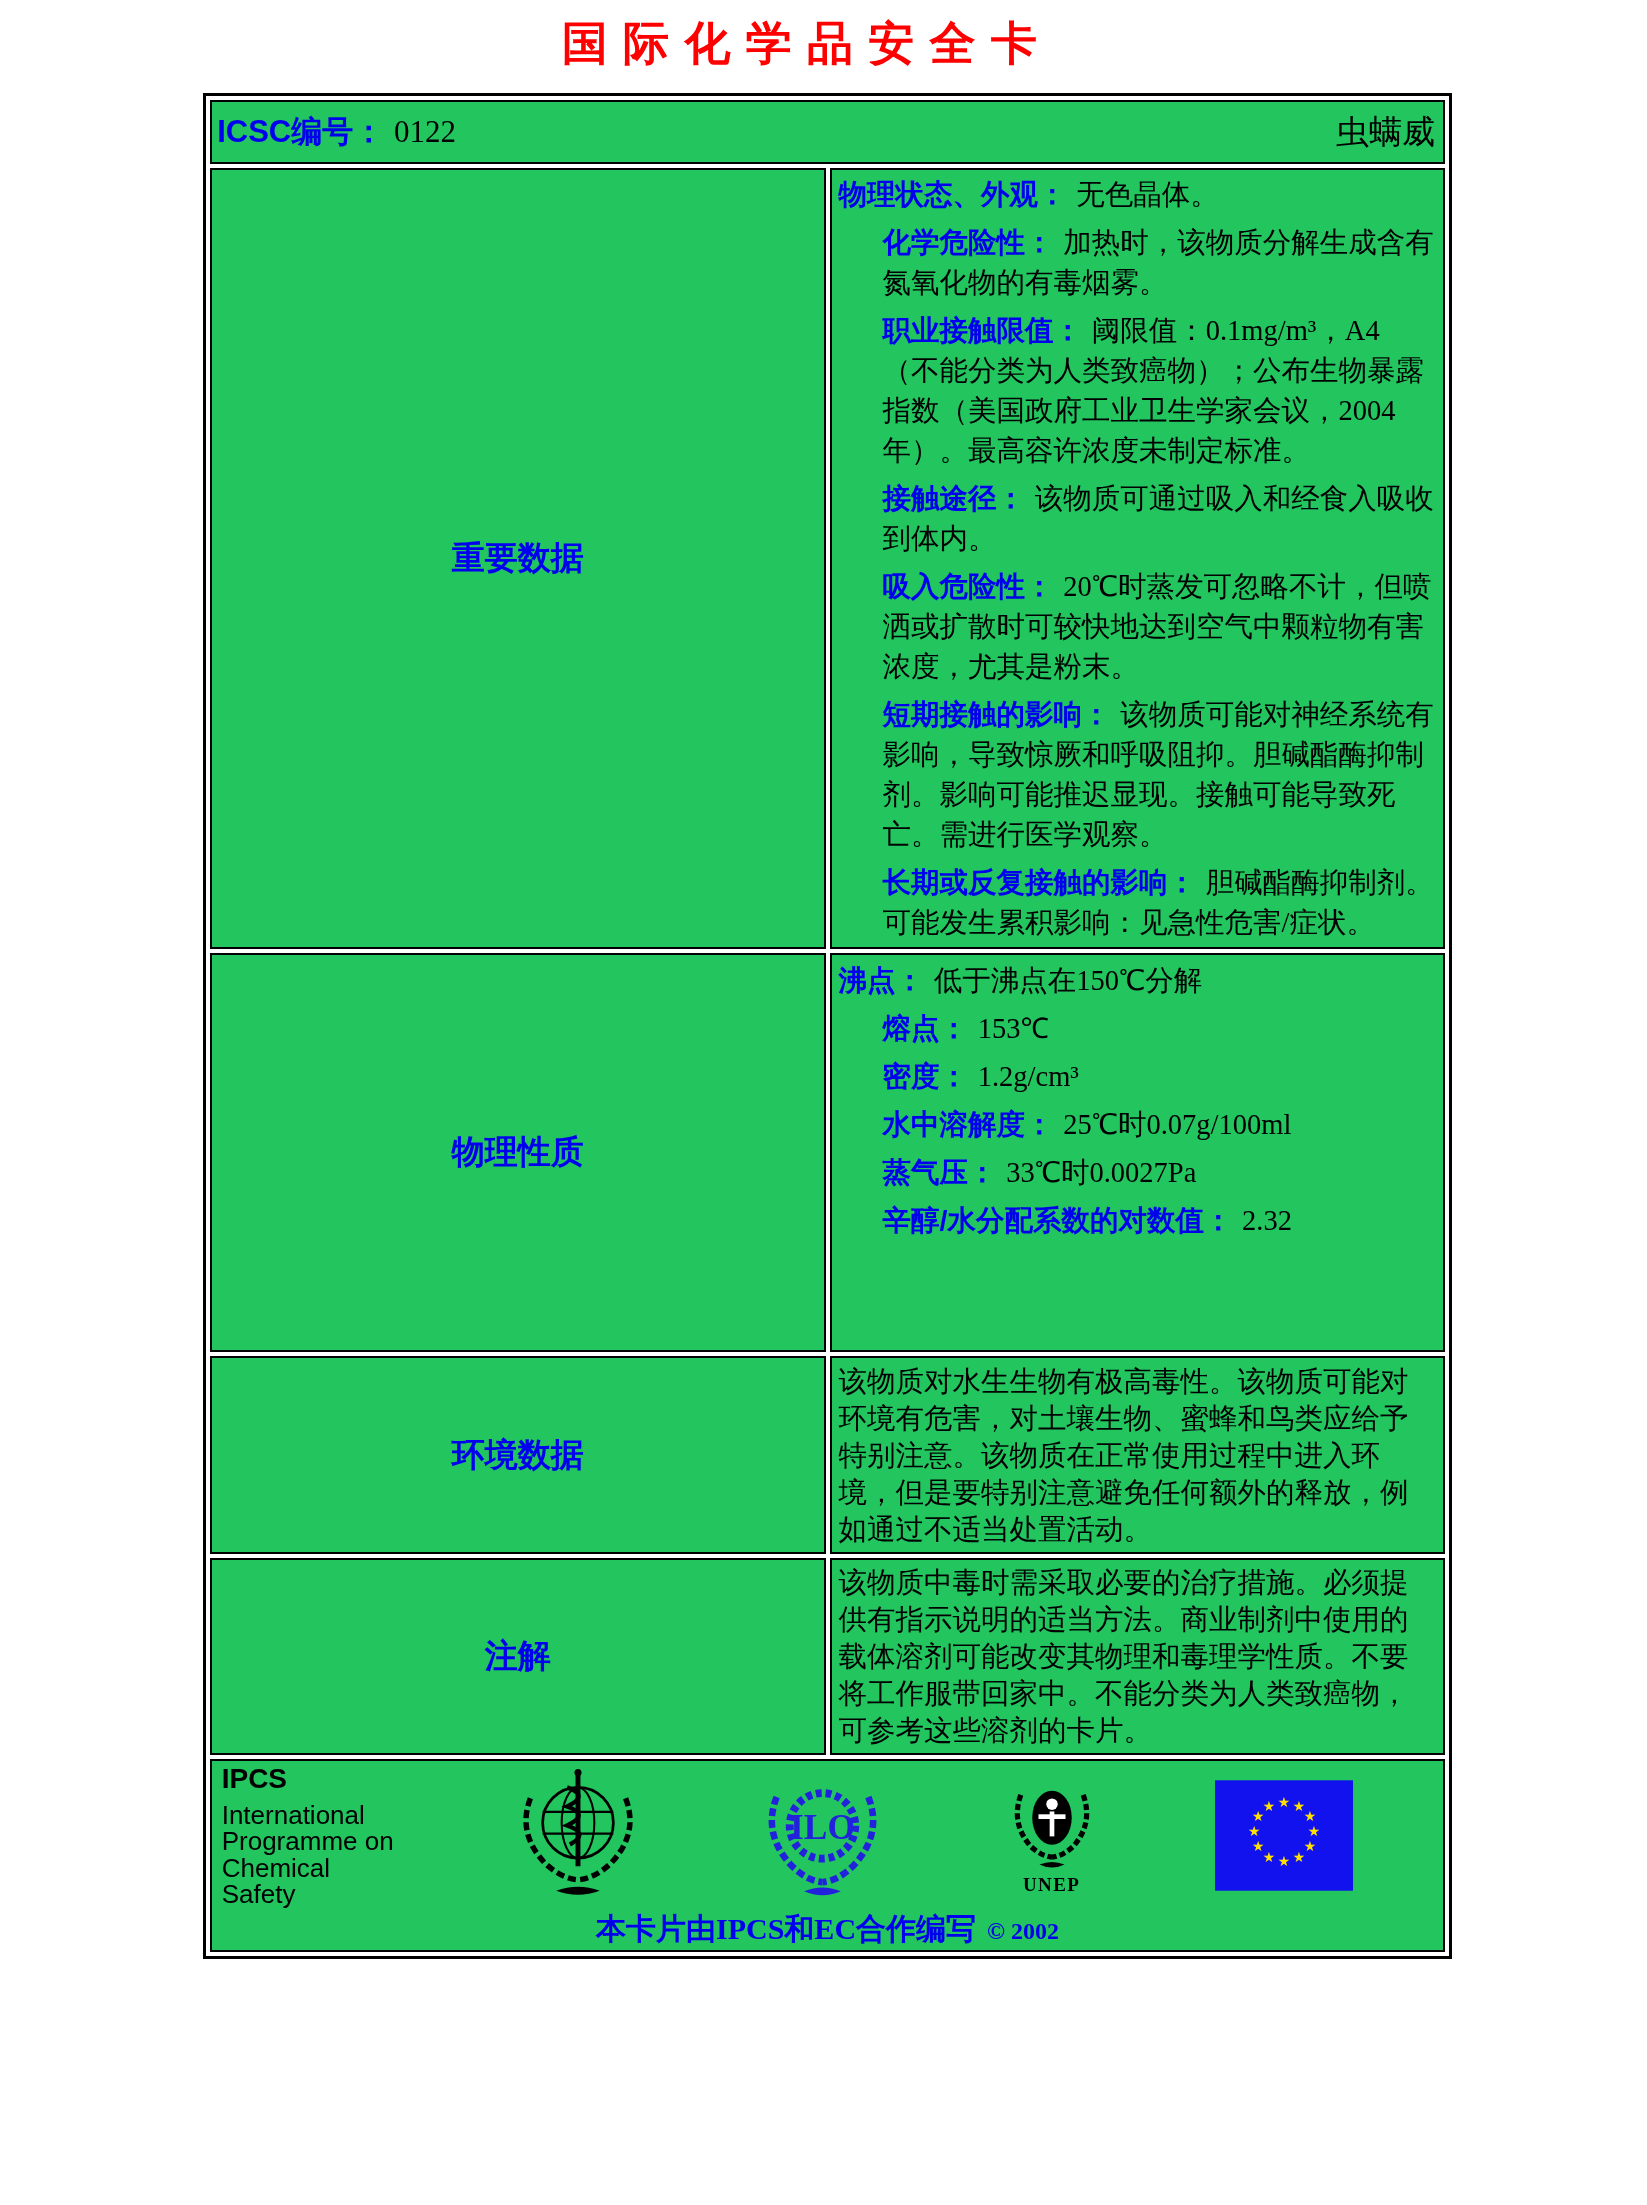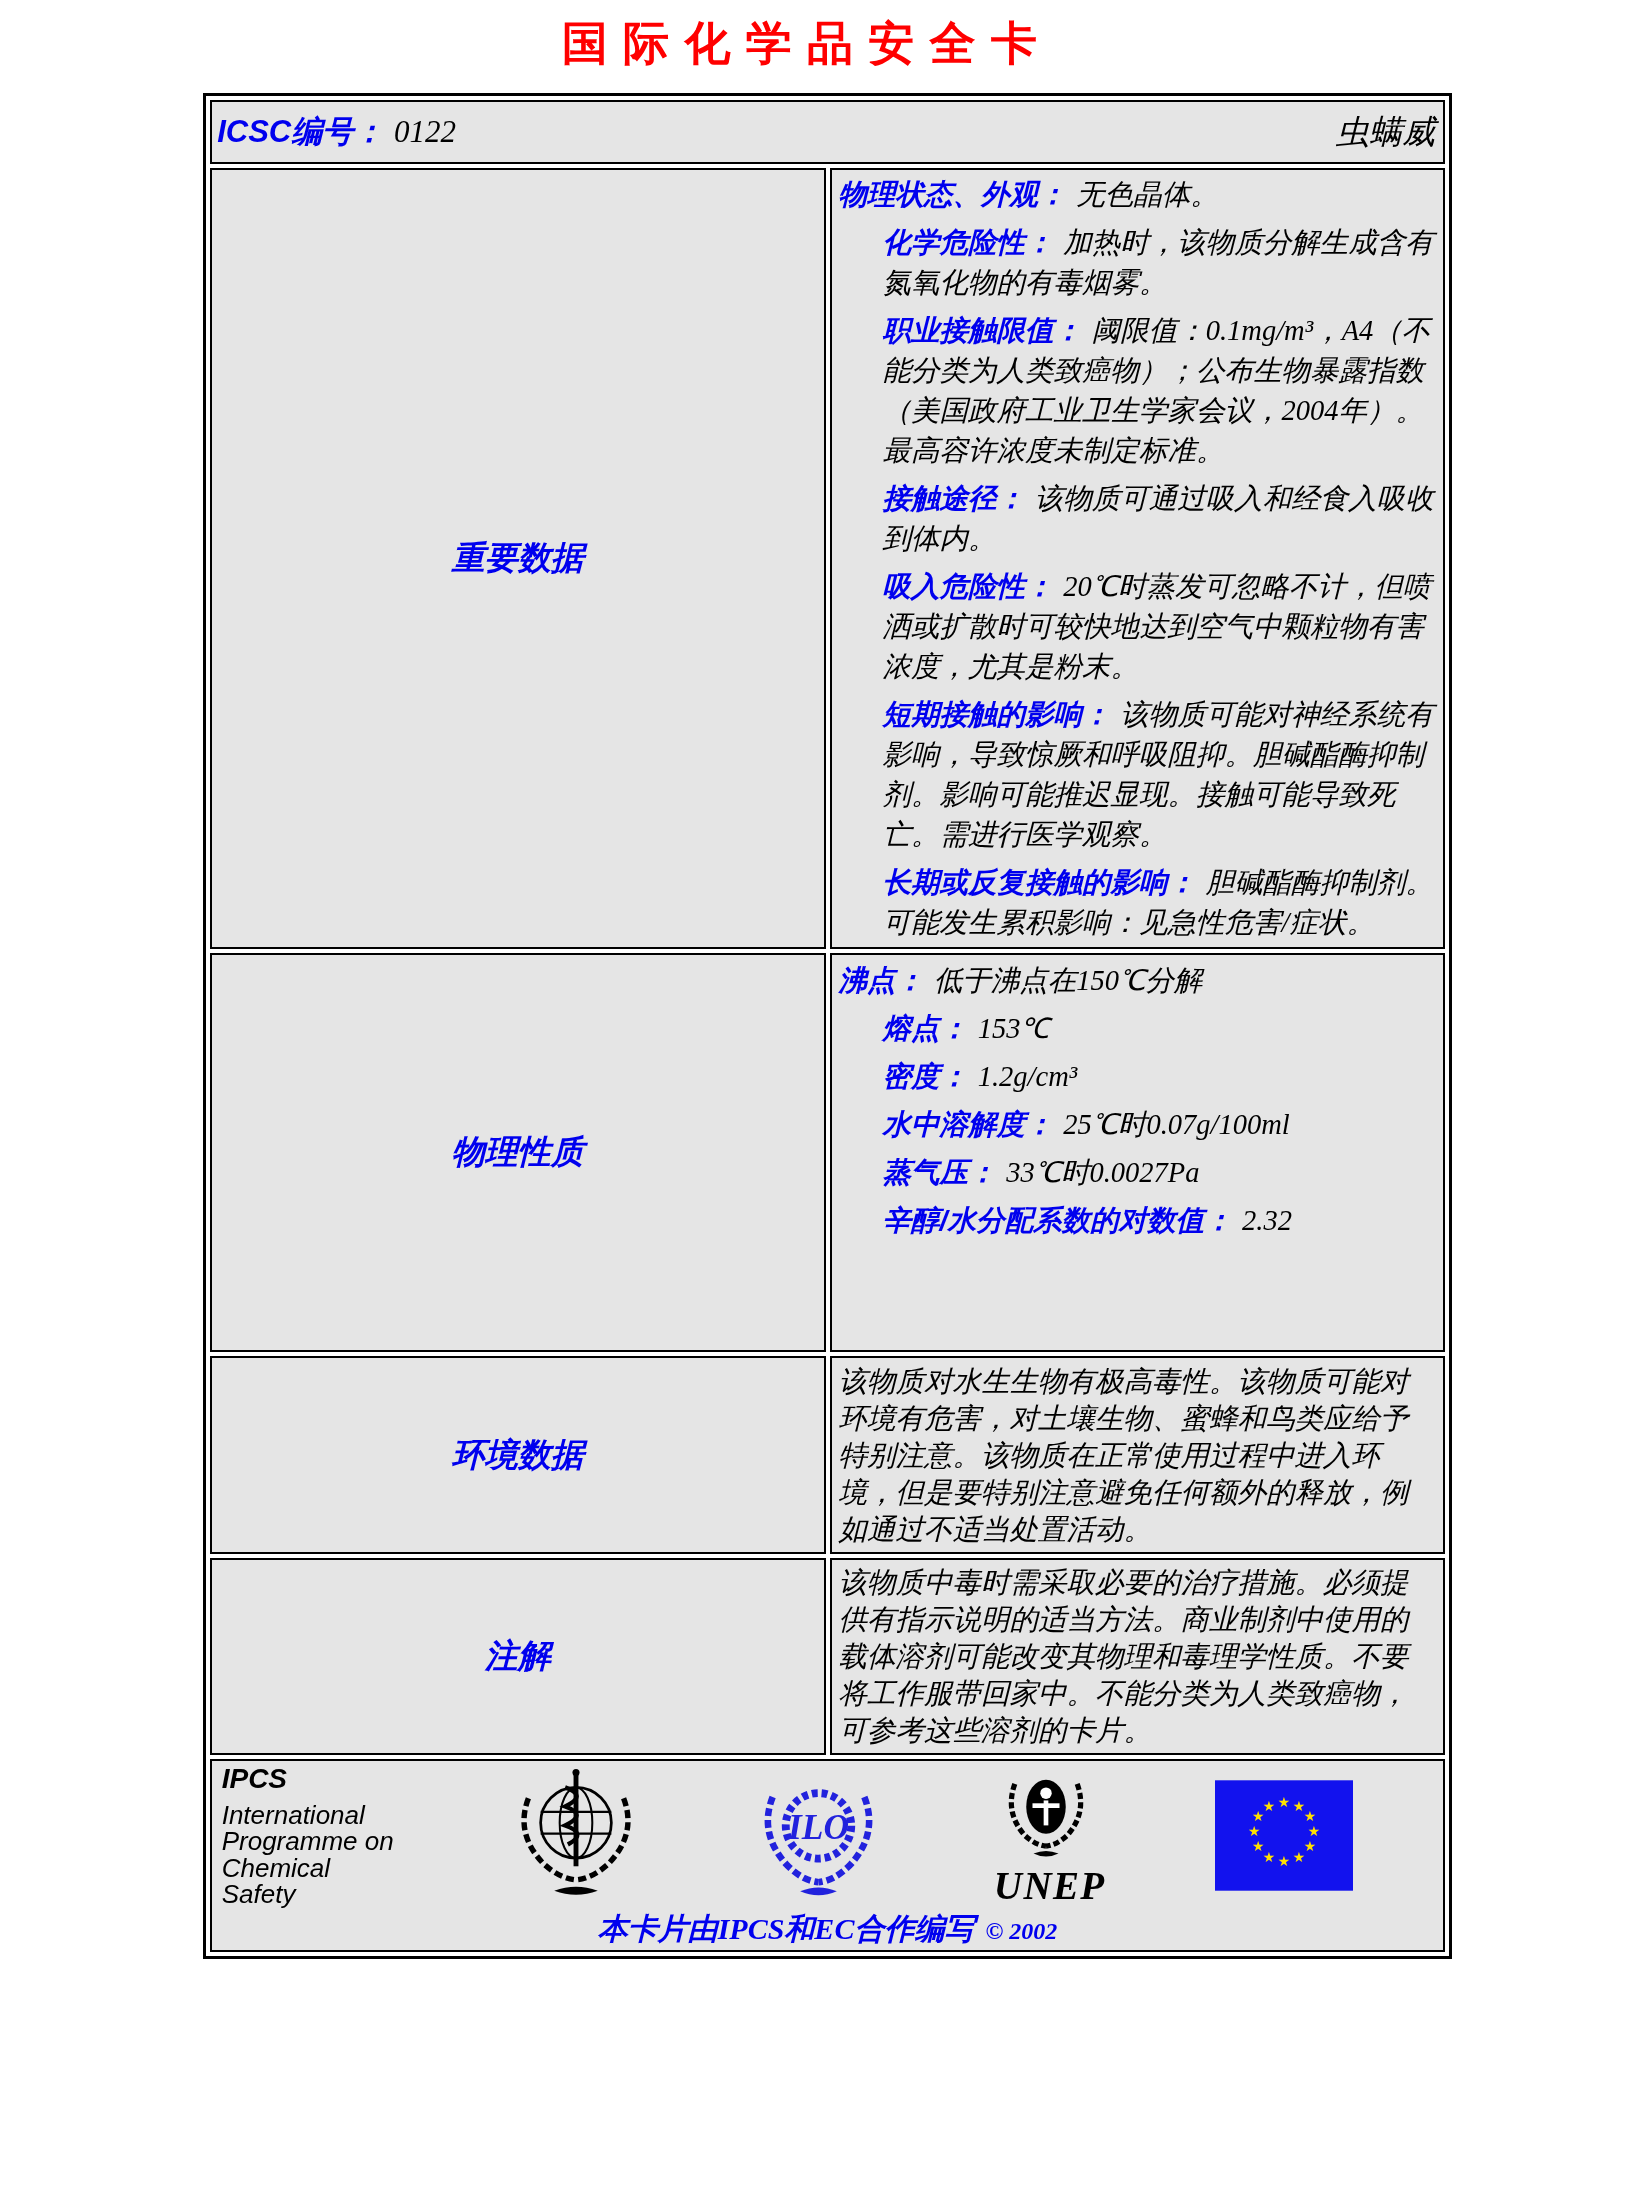--- a/index.html
+++ b/index.html
@@ -33,22 +33,21 @@
     width: 1249px;
     border: 3.5px solid #000;
     border-collapse: separate;
     border-spacing: 4.2px;
     background: #fff;
     table-layout: fixed;
   }
   td {
     border: 2.8px solid #000;
     vertical-align: top;
-    background: #e5e5e5;
-    font-style: italic;
+    background: #22c55e;
   }
   td.lbl {
     width: 175px;
     text-align: center;
     vertical-align: middle;
     color: #0000ee;
     font-weight: bold;
     font-family: "Liberation Sans", sans-serif;
     font-size: 33px;
   }
@@ -87,21 +86,21 @@
     width: 177px;
     font-family: "Liberation Sans", sans-serif;
     color: #000;
   }
   .ipcs-acronym { font-size: 28px; font-weight: bold; margin-bottom: 7px; }
   .ipcs-line { font-size: 26px; line-height: 26.4px; }
   .unep-block { text-align: center; }
   .unep-label {
     font-family: "Liberation Serif", serif;
     font-weight: bold;
-    font-size: 39px;
+    font-size: 19px;
     letter-spacing: 1.4px;
     margin-top: -4.2px;
   }
   .credit-line {
     text-align: center;
     color: #0000ee;
     font-weight: bold;
     font-size: 30px;
     font-family: "Liberation Serif", serif;
     margin-top: 7px;

